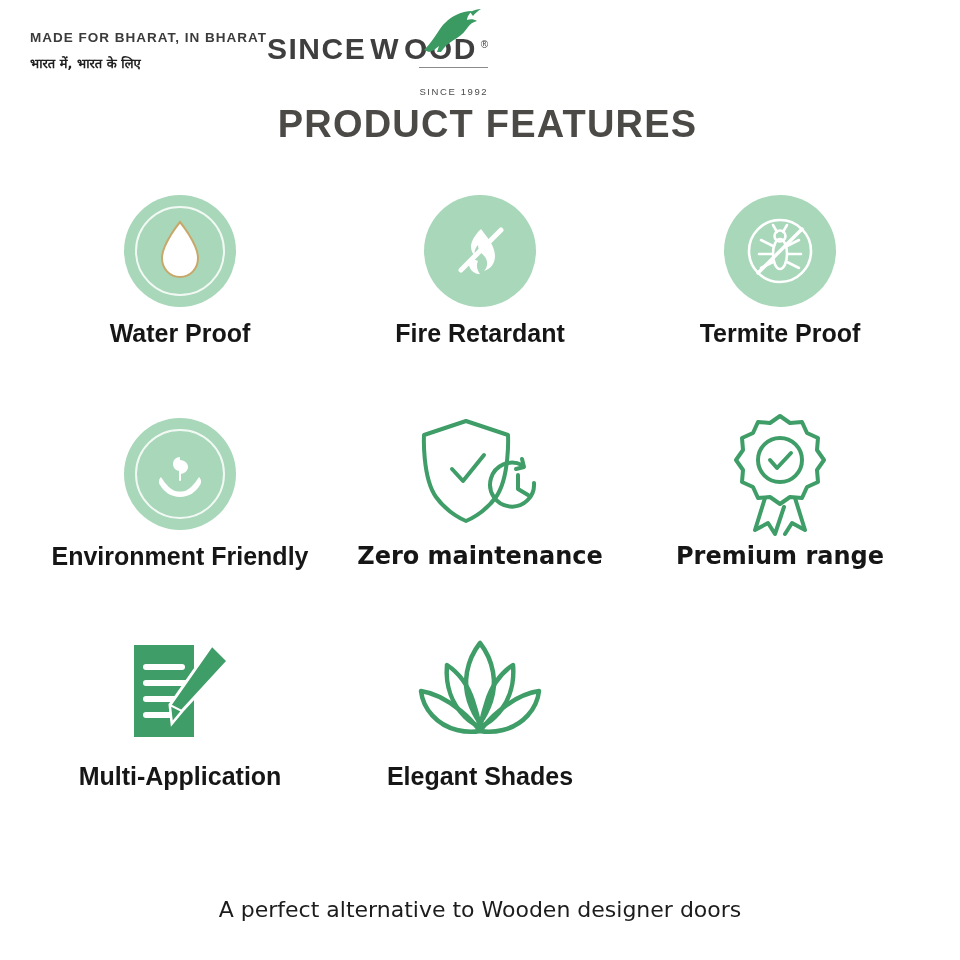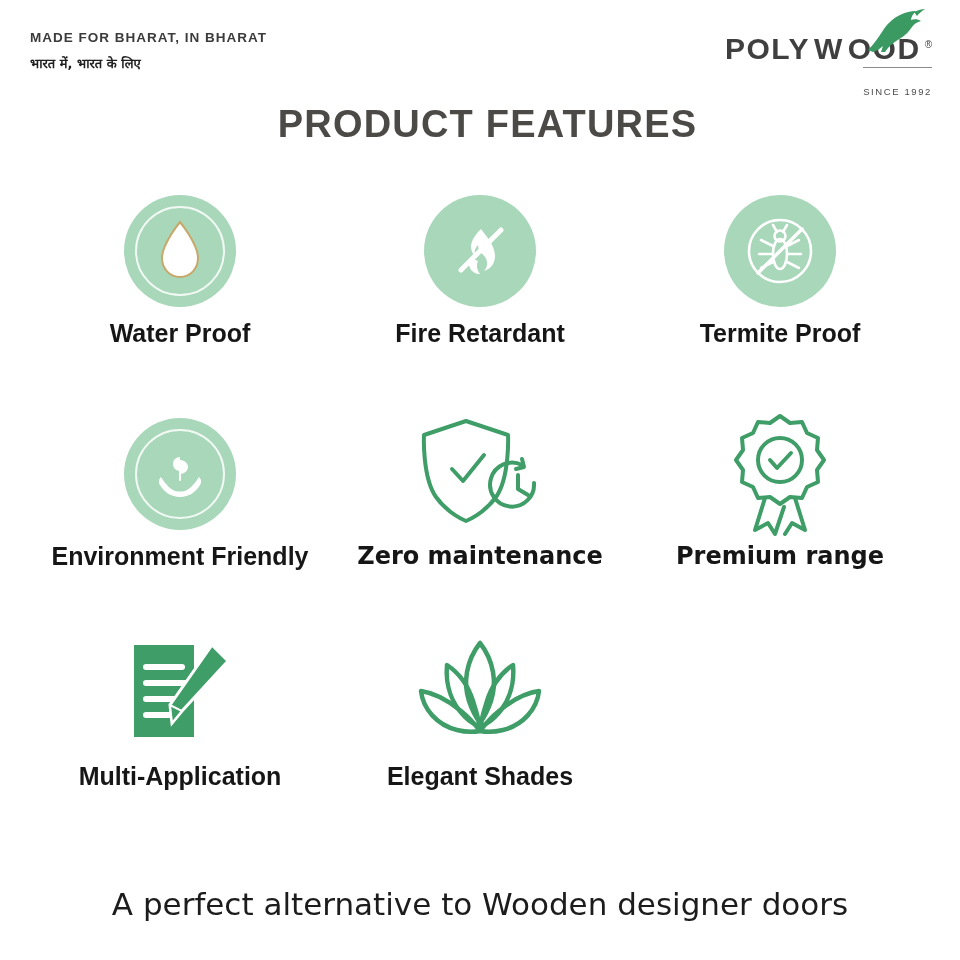--- a/index.html
+++ b/index.html
@@ -23,21 +23,20 @@
   }
 
   
   .header {
     position: absolute;
     top: 0; left: 0; right: 0;
     height: 100px;
     padding: 30px 28px 0 30px;
     box-sizing: border-box;
     display: flex;
-    justify-content: space-between;
     align-items: flex-start;
   }
   .tagline-block {
     line-height: 1.25;
   }
   .tagline-en {
     font-size: 13.5px;
     font-weight: bold;
     letter-spacing: 1.0px;
     color: #3b3b3b;
@@ -166,21 +165,21 @@
     border: 2px solid #ffffff;
     opacity: .85;
   }
 
   
   .footer {
     position: absolute;
     bottom: 38px;
     left: 0; right: 0;
     text-align: center;
-    font-size: 31px;
+    font-size: 22px;
     color: #1c1c1c;
     font-family: "DejaVu Sans", sans-serif;
   }
 </style>
 </head>
 <body>
 
 <div class="page">
 
   <div class="header">
@@ -190,21 +189,21 @@
     </div>
 
     <div class="brand">
       <span class="horse">
         <svg width="70" height="46" viewBox="0 0 70 46" aria-hidden="true">
           <path d="M12 42 C18 36 22 30 26 24 C30 17 36 11 44 7 C49 4.5 55 3 60 3 C57 6 55 9 55 12 C58 11 62 11 65 13 C61 14 58 16 56 19 C53 23 50 27 45 30 C40 33 35 36 32 40 L29 44 L25 44 L27 38 L22 42 L17 44 Z" fill="#3a9a62"></path>
           <path d="M58 4 C62 2 66 1 69 1 C66 3 63 5 61 8 Z" fill="#3a9a62"></path>
         </svg>
       </span>
       <div class="brand-row">
-        <span class="brand-name">POLY</span>
+        <span class="brand-name">SINCE</span>
         <span class="brand-name green">W</span>
         <span class="brand-name">OOD</span>
         <span class="brand-reg">®</span>
       </div>
       <div class="brand-since">SINCE 1992</div>
     </div>
   </div>
 
   <div class="title">PRODUCT FEATURES</div>
 

